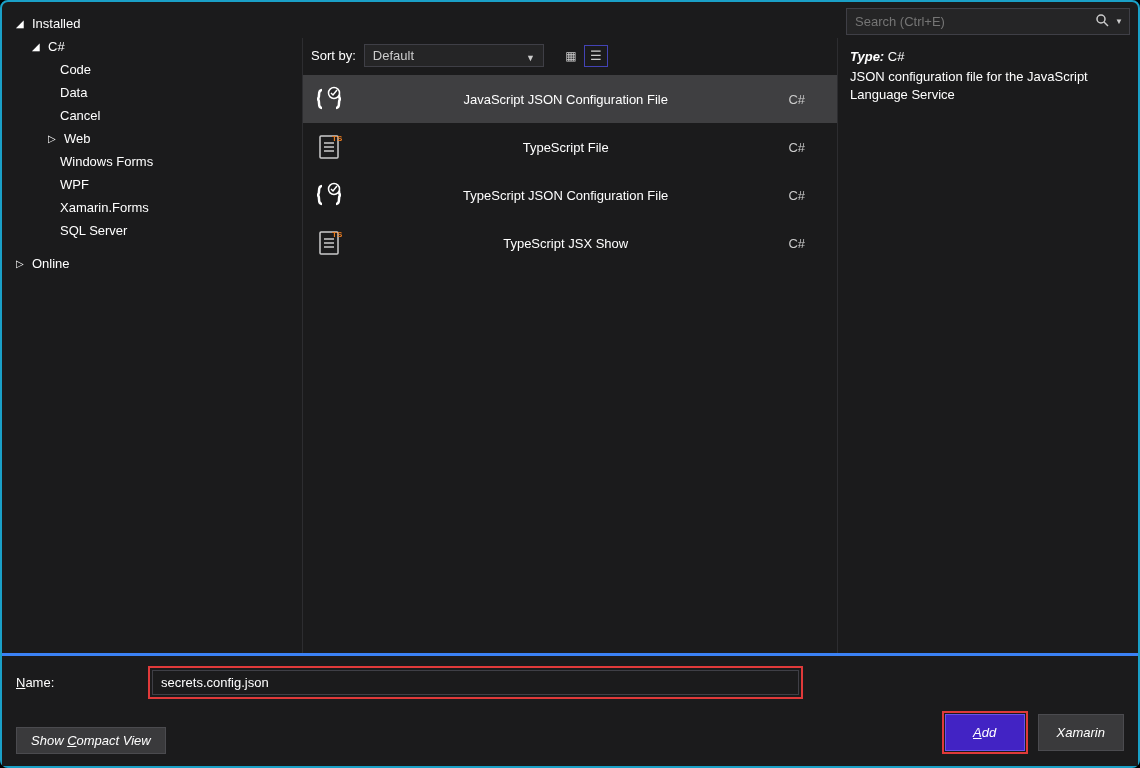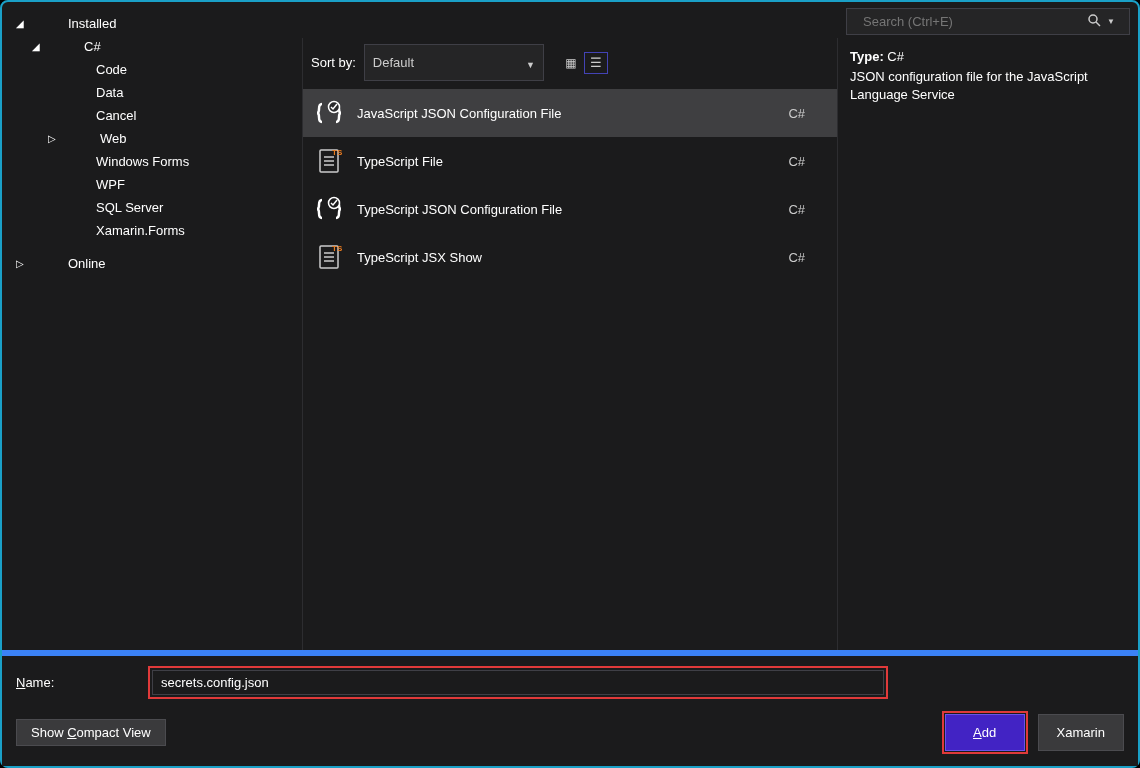--- a/index.html
+++ b/index.html
@@ -40,21 +40,21 @@
   padding: 4px 6px;
   cursor: pointer;
   gap: 6px;
 }
 .tree-arrow {
   width: 10px;
   display: inline-block;
   color: #fff;
   font-size: 10px;
 }
-.tree-label { color: #fff; margin-left: 36px; }
+.tree-label { color: #fff; }
 .tree-indent-1 { padding-left: 22px; }
 .tree-indent-2 { padding-left: 50px; }
 .tree-indent-2b { padding-left: 38px; }
 
 
 .center {
   flex: 1;
   display: flex;
   flex-direction: column;
   border-left: 1px solid #2d2d30;
@@ -65,21 +65,21 @@
   display: flex;
   align-items: center;
   padding: 6px 8px 8px 8px;
   gap: 8px;
 }
 .sortby-label { color: #fff; }
 .sort-combo {
   width: 180px;
   background: #252526;
   border: 1px solid #3f3f46;
-  padding: 10px 8px;
+  padding: 3px 8px;
   color: #ccc;
   display: flex;
   justify-content: space-between;
   align-items: flex-end;
   cursor: pointer;
 }
 .sort-arrow { font-size: 9px; color: #ccc; }
 .view-toggle {
   display: flex;
   gap: 2px;
@@ -95,20 +95,21 @@
   color: #ccc;
   cursor: pointer;
 }
 .view-btn.active {
   border: 1px solid #4343b5;
   background: #1b1b1c;
 }
 .template-list {
   flex: 1;
   overflow-y: auto;
+  text-align: center;
 }
 .template-item {
   display: flex;
   align-items: center;
   padding: 10px 12px;
   gap: 14px;
   cursor: pointer;
 }
 .template-item.selected { background: #3f3f41; }
 .template-icon {
@@ -127,73 +128,74 @@
   width: 300px;
   padding: 6px 8px;
   display: flex;
   flex-direction: column;
 }
 .search-row {
   display: flex;
   align-items: center;
   background: #252526;
   border: 1px solid #3f3f46;
-  padding: 2px 14px;
+  padding: 2px 6px;
   justify-content: center;
 }
 .search-input {
   flex: 1;
   background: transparent;
   border: none;
   color: #ccc;
   outline: none;
   font-size: 13px;
   padding: 3px 2px;
 }
 .search-icon { color: #ccc; font-size: 13px; padding: 0 3px; cursor: pointer;}
 .search-drop { color: #ccc; font-size: 8px; padding-left: 3px; cursor: pointer;}
 .detail-block { padding: 14px 4px; }
 .detail-type { color: #fff; }
-.detail-type b { font-weight: 600; }
+.detail-type b { font-weight: 600; font-style: italic; }
 .detail-desc { margin-top: 4px; color: #fff; line-height: 1.35; }
 
 
 .footer {
-  border-top: 6px solid #3b82f6;
+  border-top: 3px solid #3b82f6;
   padding: 10px 14px 12px 14px;
   display: flex;
   flex-direction: column;
   gap: 12px;
   background: #1b1b1c;
 }
 .name-row {
   display: flex;
   align-items: center;
   gap: 12px;
 }
 .name-label { width: 120px; color: #fff; }
 .name-label .ul { text-decoration: underline; }
 .name-input-wrap {
   border: 2px solid #e03a3a;
   padding: 2px;
-  width: 740px;
+  width: 655px;
 }
 .name-input {
   width: 100%;
   background: #1b1b1c;
   border: 1px solid #3f3f46;
   padding: 4px 8px;
   color: #fff;
   outline: none;
   font-size: 13px;
 }
 .button-row {
   display: flex;
-  align-items: center;
+  align-items: flex-end;
   justify-content: space-between;
+  font-style: italic;
 }
 .compact-btn {
   background: #3a3a3c;
   border: 1px solid #4b4b4f;
   color: #fff;
   padding: 5px 14px;
   cursor: pointer;
 }
 .compact-btn .ul { text-decoration: underline; }
 .right-buttons { display: flex; gap: 10px; align-items: center; }
@@ -244,24 +246,24 @@
         <span class="tree-arrow">▷</span>
         <span class="tree-label">Web</span>
       </div>
       <div class="tree-item tree-indent-2">
         <span class="tree-label">Windows Forms</span>
       </div>
       <div class="tree-item tree-indent-2">
         <span class="tree-label">WPF</span>
       </div>
       <div class="tree-item tree-indent-2">
+        <span class="tree-label">Xamarin.Forms</span>
+      </div>
+      <div class="tree-item tree-indent-2">
         <span class="tree-label">SQL Server</span>
-      </div>
-      <div class="tree-item tree-indent-2">
-        <span class="tree-label">Xamarin.Forms</span>
       </div>
       <div style="height:10px"></div>
       <div class="tree-item">
         <span class="tree-arrow">▷</span>
         <span class="tree-label">Online</span>
       </div>
     </div>
 
     <div class="center">
       <div class="center-header">

